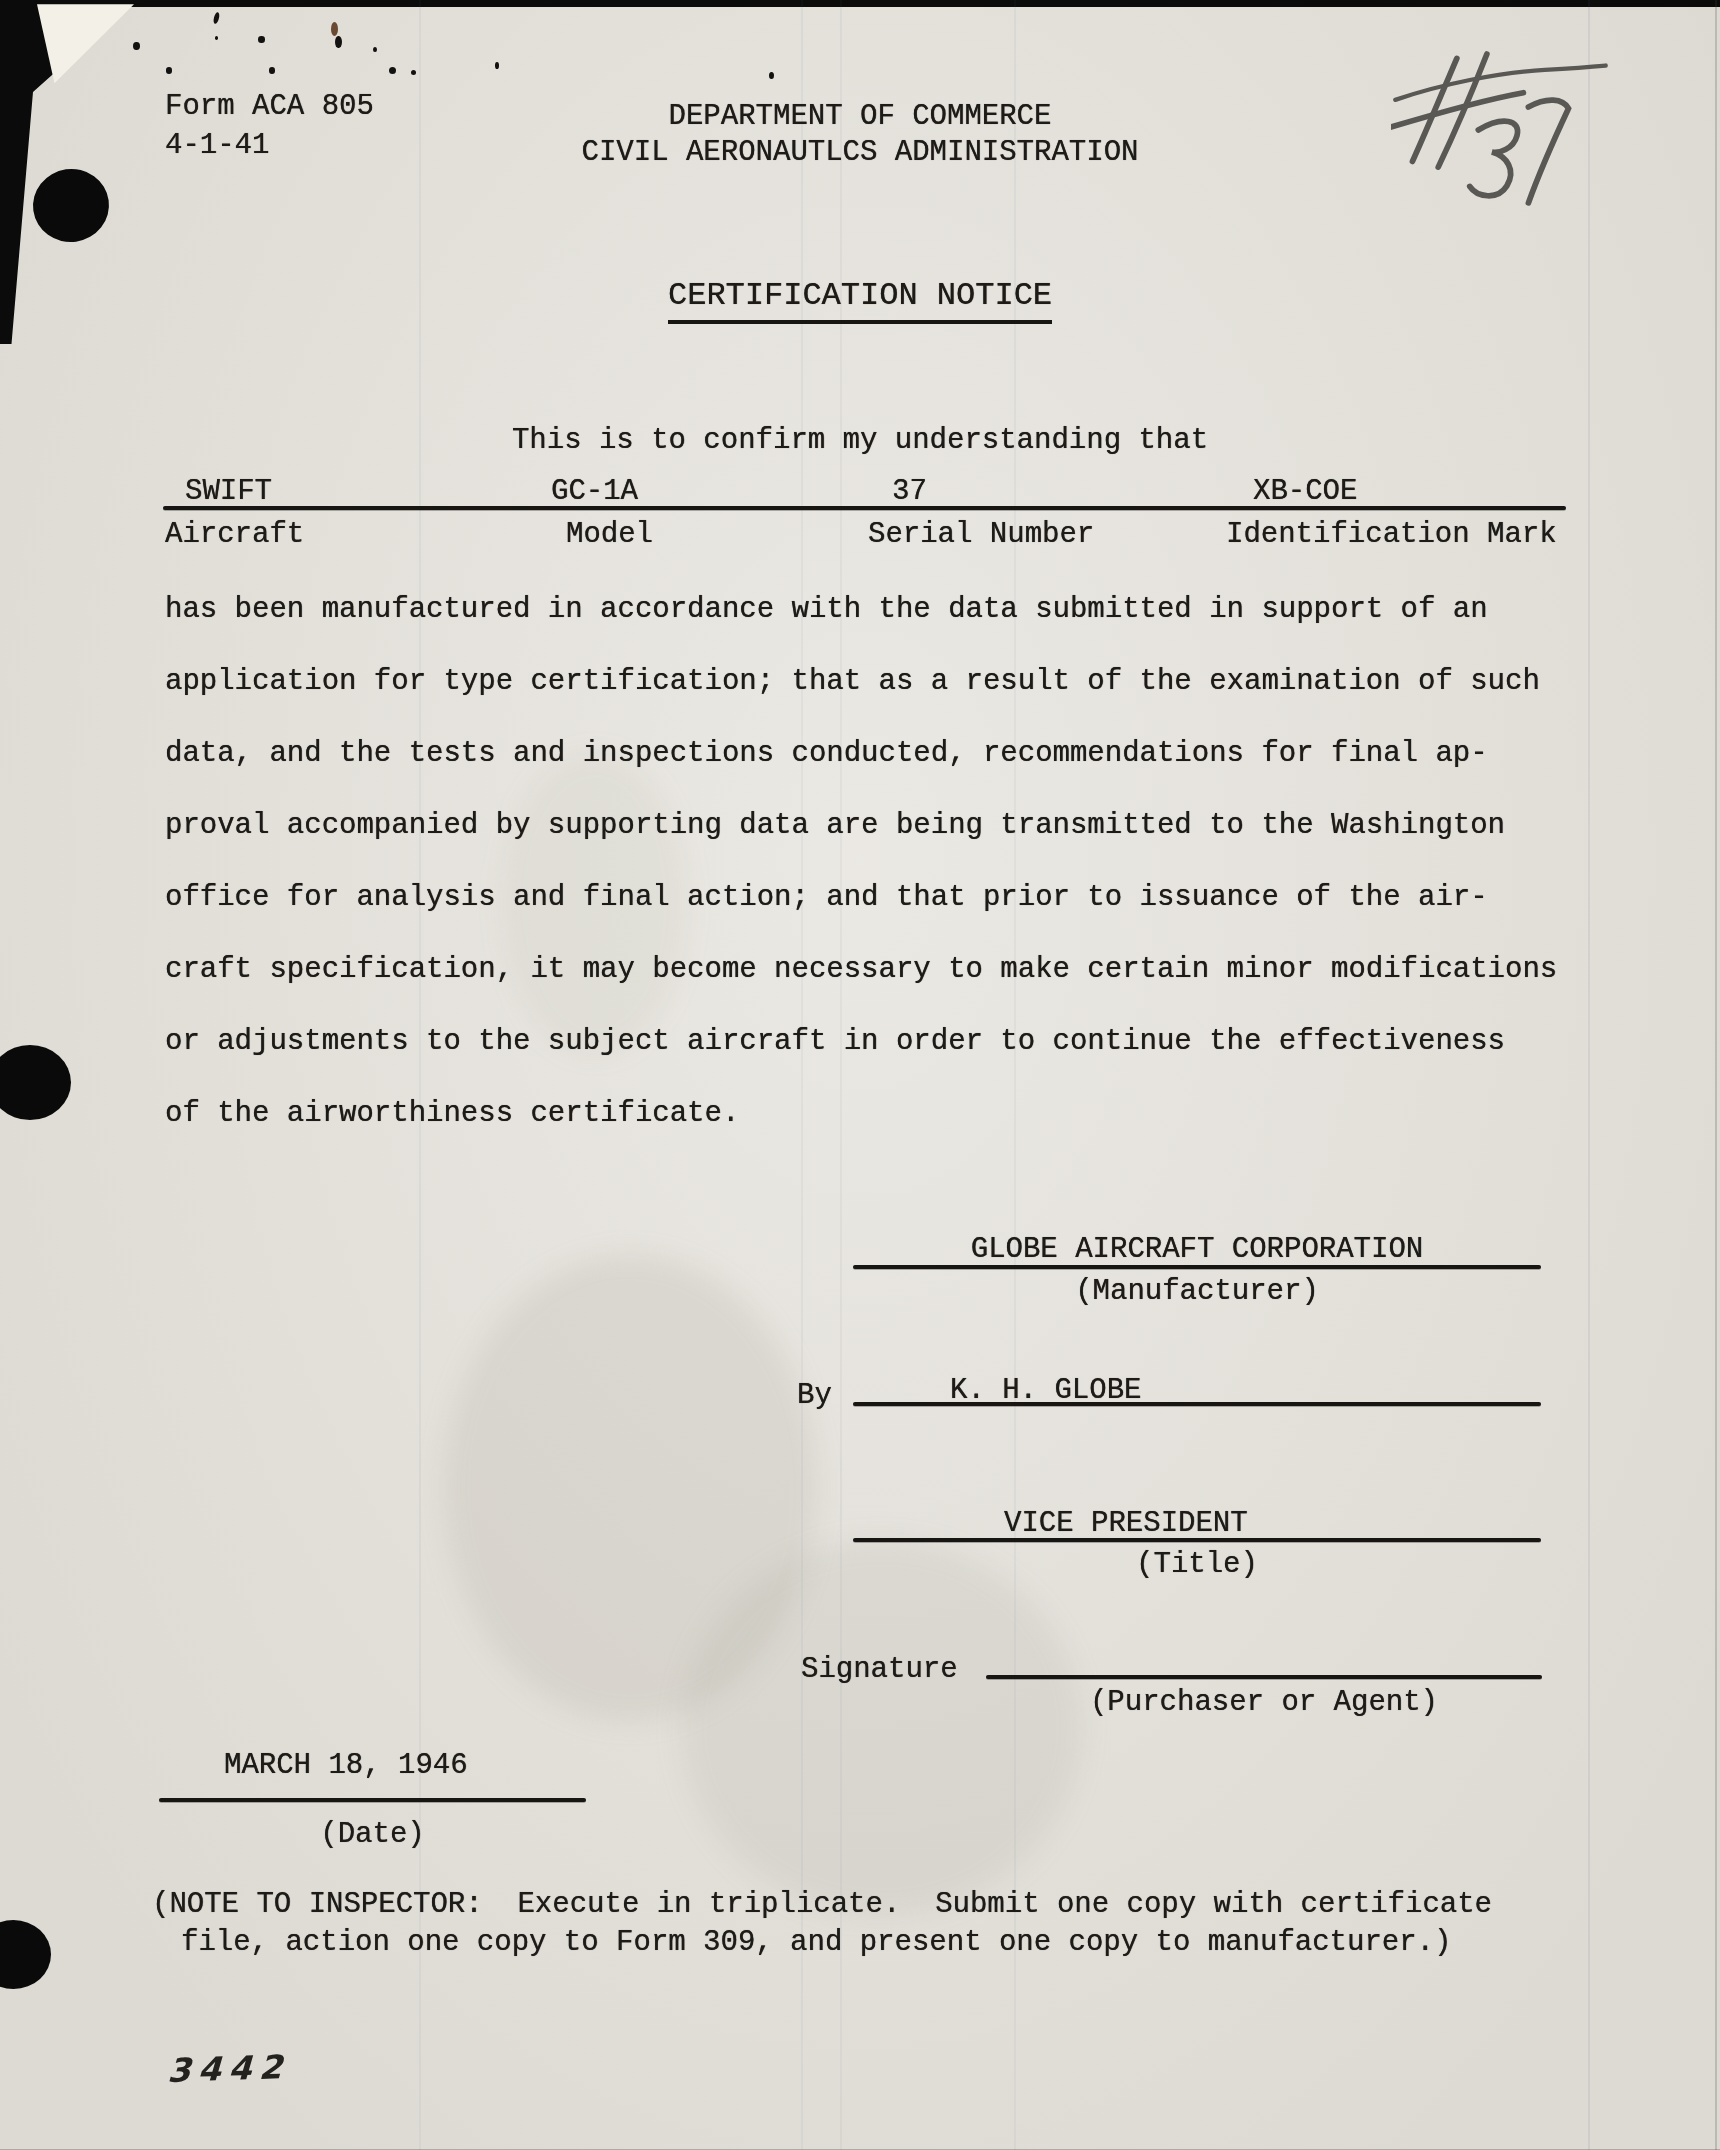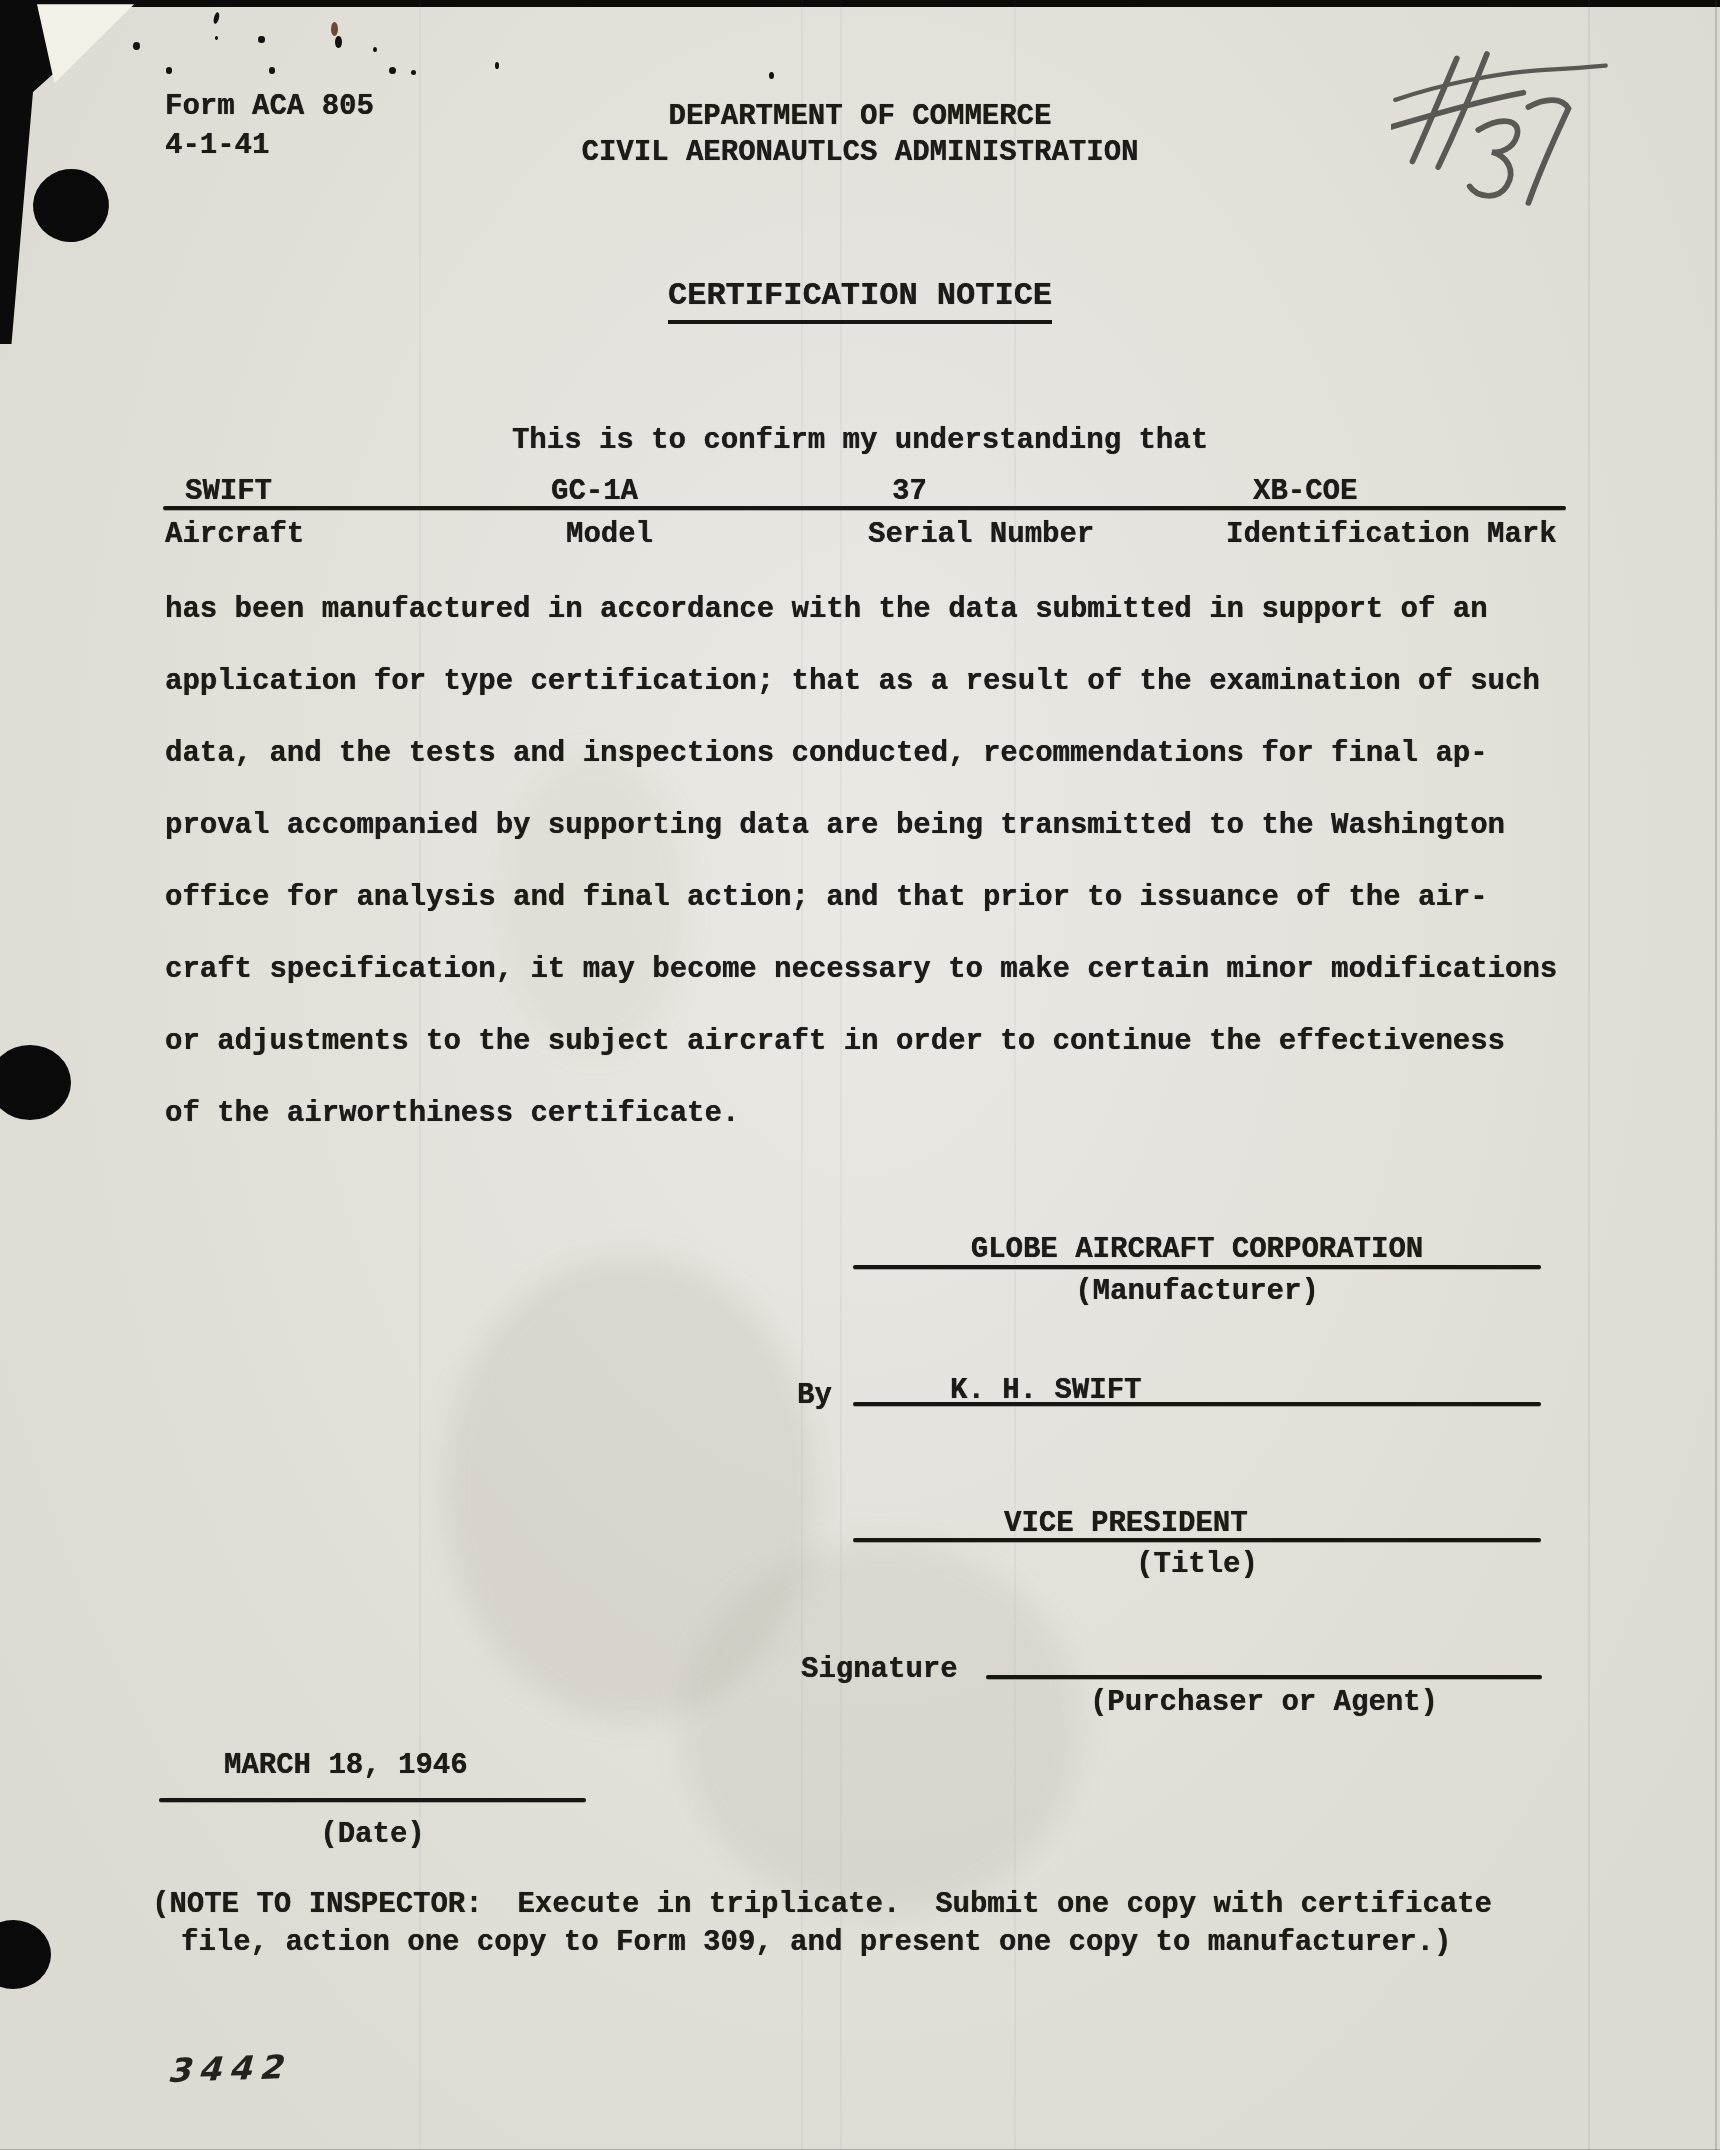--- a/index.html
+++ b/index.html
@@ -8,21 +8,21 @@
     width:1721px;height:2151px;
     background:
       radial-gradient(ellipse at 50% 40%, rgba(255,255,255,0.25), rgba(0,0,0,0.03) 85%),
       #e4e1da;
     overflow:hidden;
     font-family:"Liberation Mono", monospace;
   }
   .tw{
     position:absolute;
     font-family:"Liberation Mono", monospace;
-    font-weight:700;
+    font-weight:400;
     font-size:29px;
     color:#1d1b18;
     letter-spacing:0px;
     white-space:pre;
     text-shadow:0 0 0.7px rgba(25,22,18,0.75), 0.4px 0.4px 0 rgba(25,22,18,0.35);
   }
   .rule{
     position:absolute;height:4.3px;background:#181613;border-radius:2.2px;
     box-shadow:0 0.7px 0 rgba(20,18,14,0.4);
   }
@@ -129,21 +129,21 @@
     <div class="tw" style="position:static;line-height:72px">craft specification, it may become necessary to make certain minor modifications</div>
     <div class="tw" style="position:static;line-height:72px">or adjustments to the subject aircraft in order to continue the effectiveness</div>
     <div class="tw" style="position:static;line-height:72px">of the airworthiness certificate.</div>
   </div>
 
   <div class="tw center" style="left:853px;top:1233px;width:688px">GLOBE AIRCRAFT CORPORATION</div>
   <div class="rule" style="left:853px;top:1265px;width:688px"></div>
   <div class="tw center" style="left:853px;top:1275px;width:688px">(Manufacturer)</div>
 
   <div class="tw" style="left:797px;top:1379px">By</div>
-  <div class="tw" style="left:950px;top:1374px">K. H. SWIFT</div>
+  <div class="tw" style="left:950px;top:1374px">K. H. GLOBE</div>
   <div class="rule" style="left:853px;top:1402px;width:688px"></div>
 
   <div class="tw" style="left:1004px;top:1507px">VICE PRESIDENT</div>
   <div class="rule" style="left:853px;top:1538px;width:688px"></div>
   <div class="tw center" style="left:853px;top:1548px;width:688px">(Title)</div>
 
   <div class="tw" style="left:801px;top:1653px">Signature</div>
   <div class="rule" style="left:986px;top:1675px;width:556px"></div>
   <div class="tw center" style="left:986px;top:1686px;width:556px">(Purchaser or Agent)</div>
 

